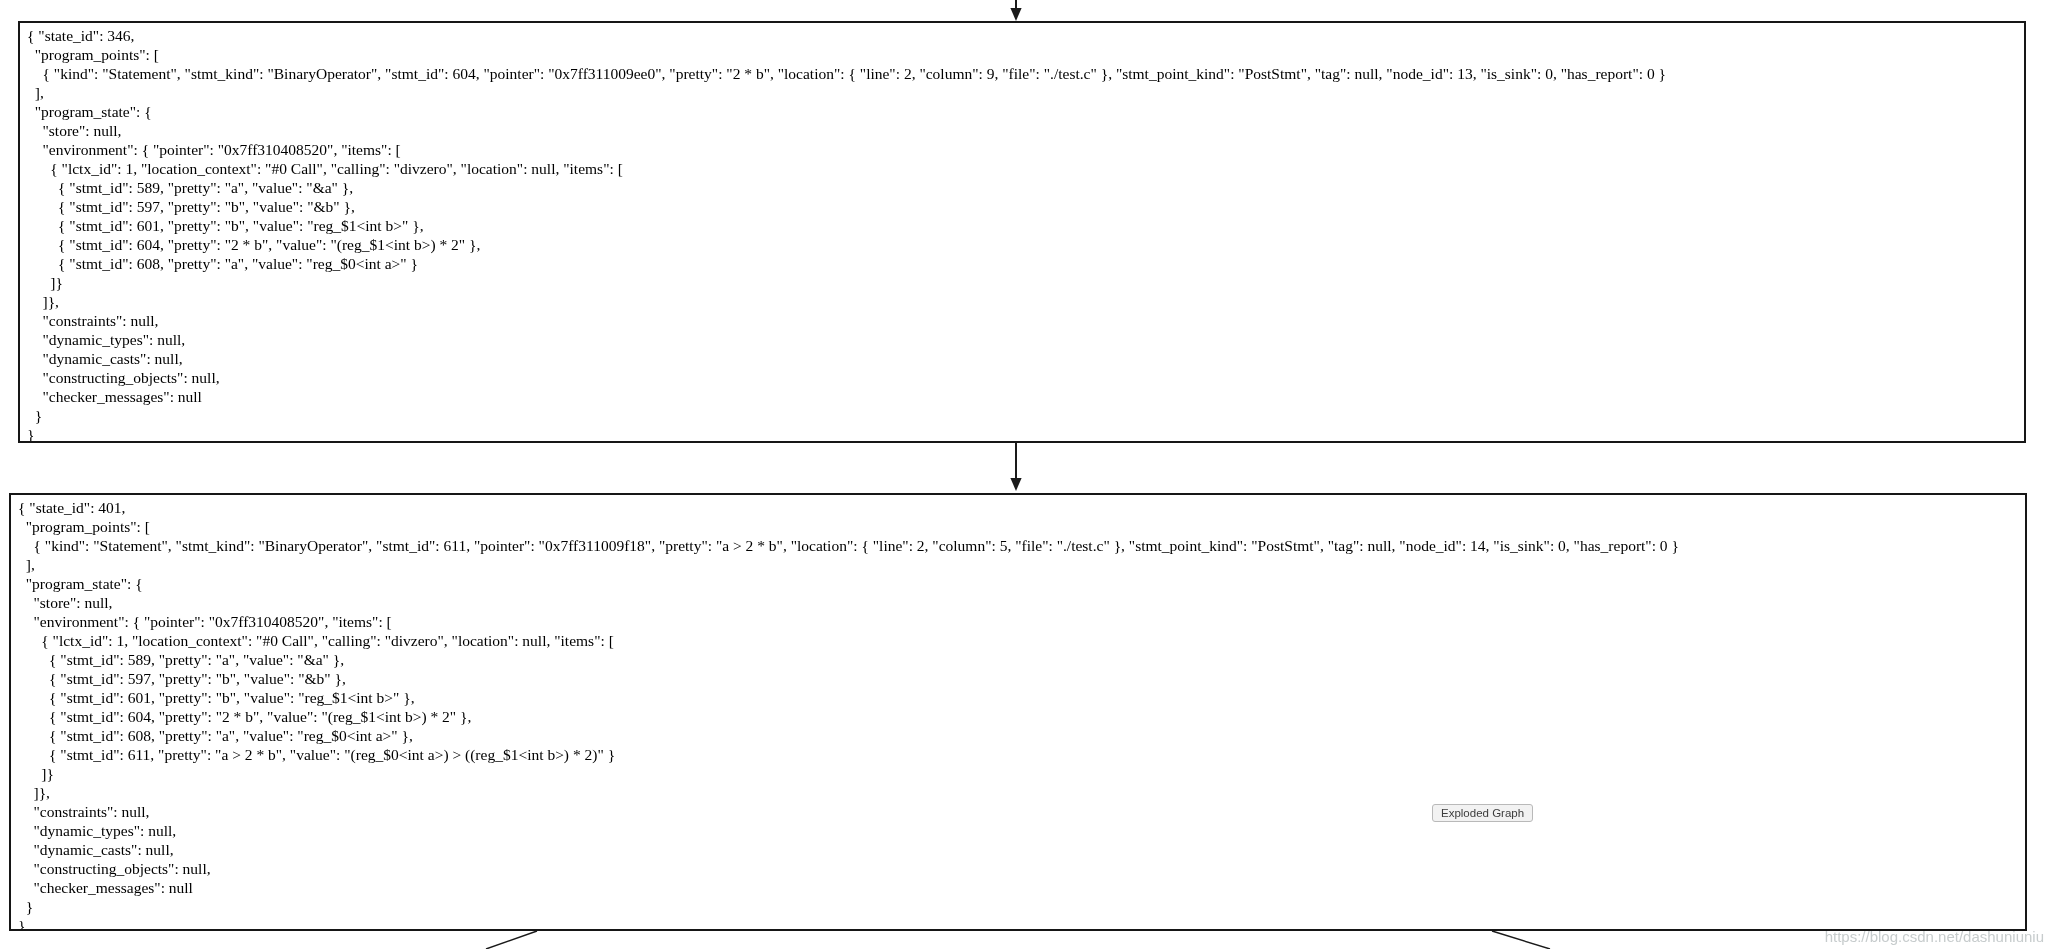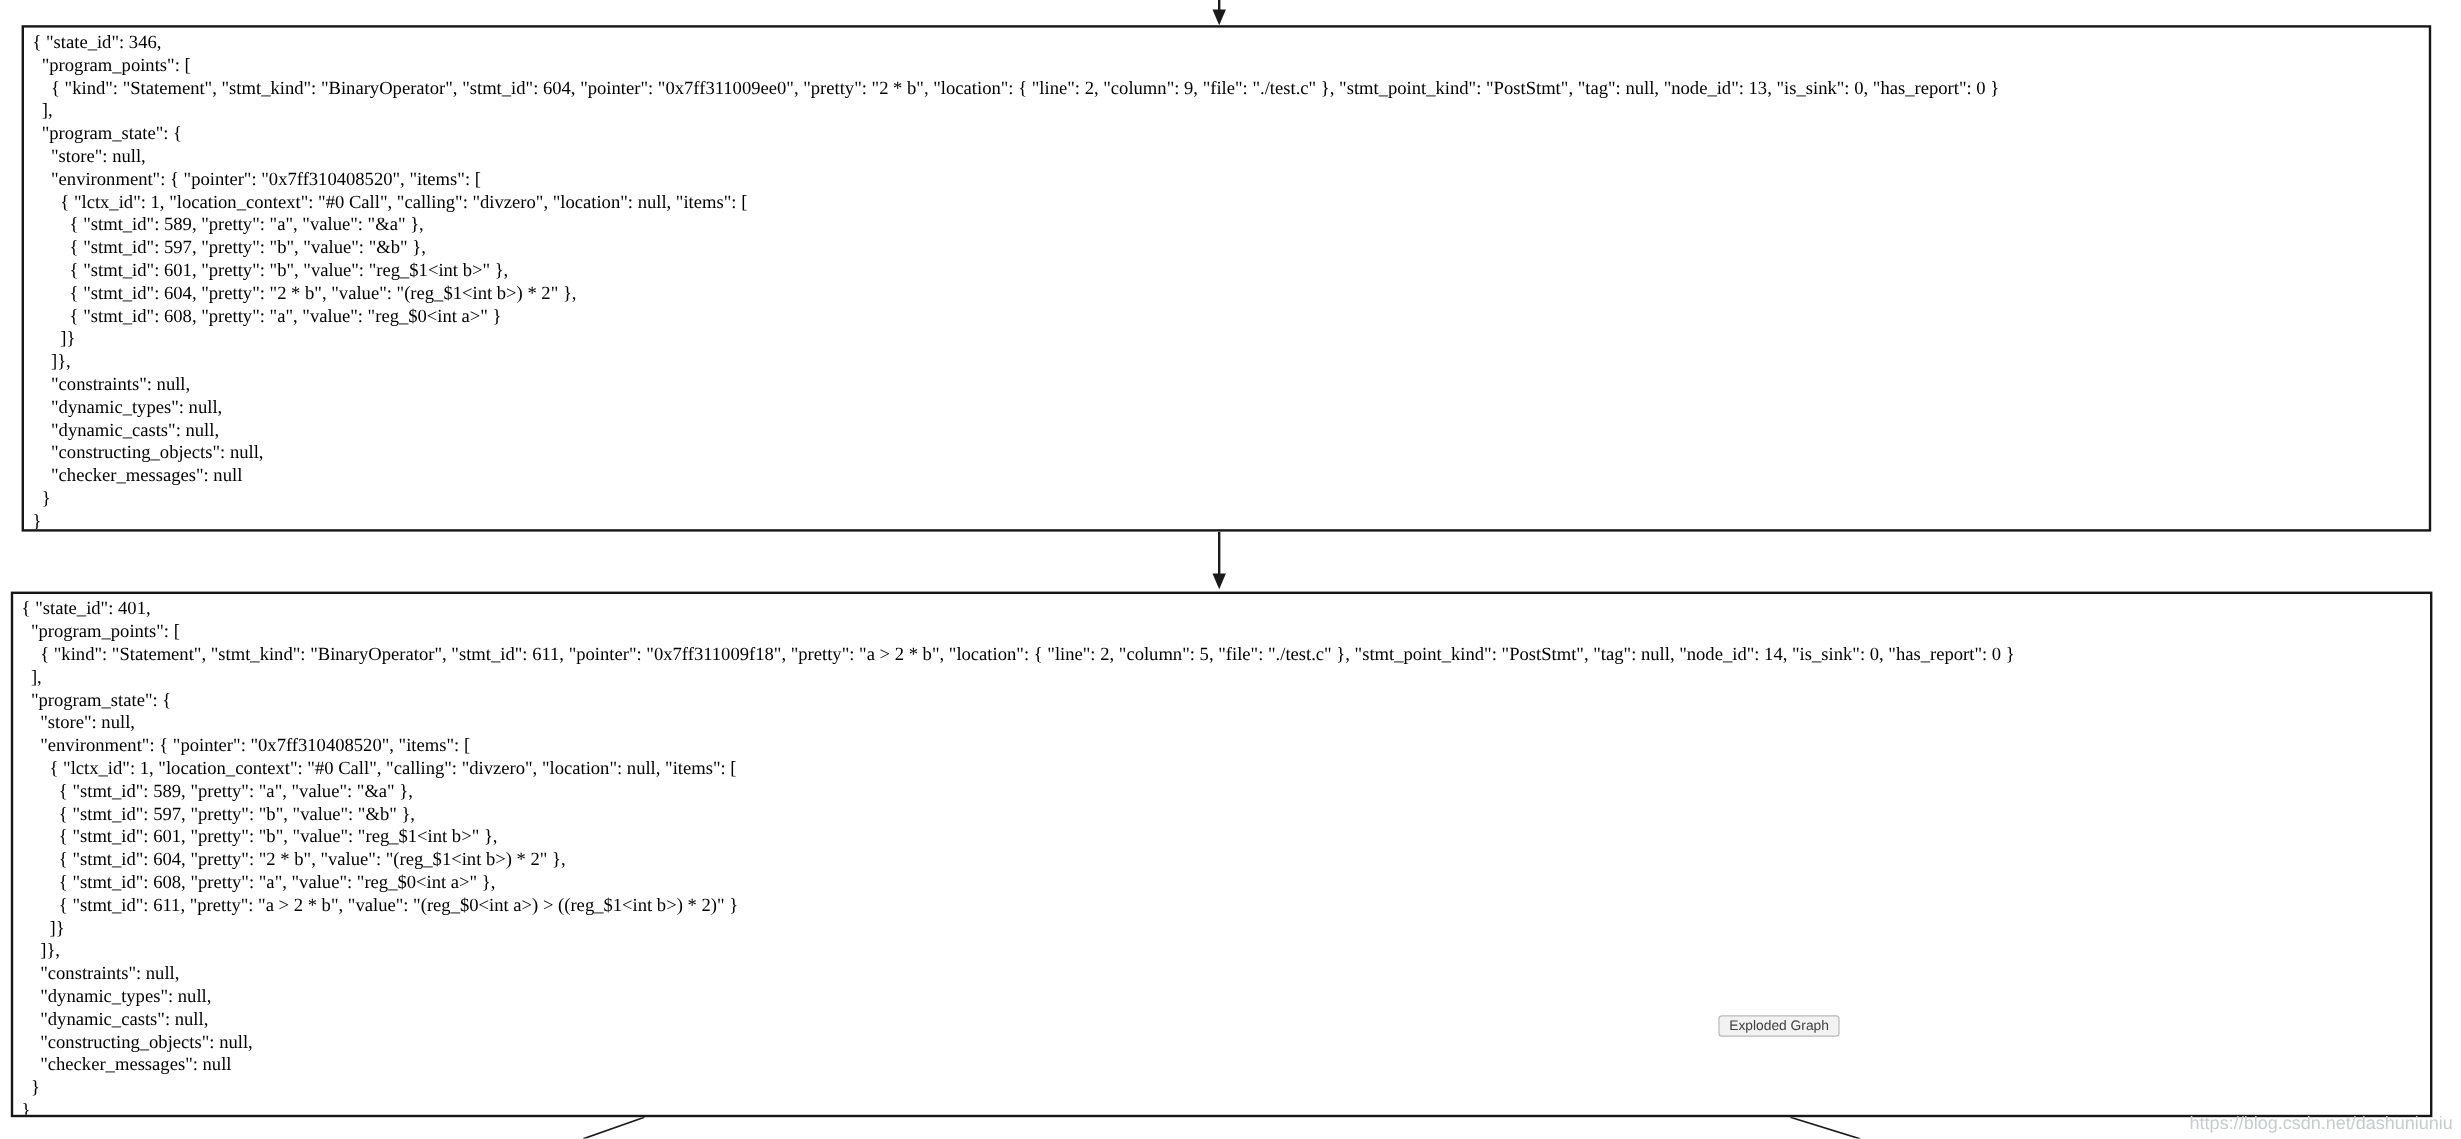--- a/index.html
+++ b/index.html
@@ -32,21 +32,21 @@
     line-height: 19px;
     white-space: pre;
     color: #000000;
     overflow: hidden;
     height: 100%;
     box-sizing: border-box;
   }
   .tooltip {
     position: absolute;
     left: 1432px;
-    top: 846px;
+    top: 804px;
     height: 18px;
     box-sizing: border-box;
     padding: 1px 8px 0 8px;
     background: #f2f2f2;
     border: 1px solid #b9b9b9;
     border-radius: 3px;
     font-family: "Liberation Sans", sans-serif;
     font-size: 11.5px;
     line-height: 15px;
     color: #3d3d3d;

